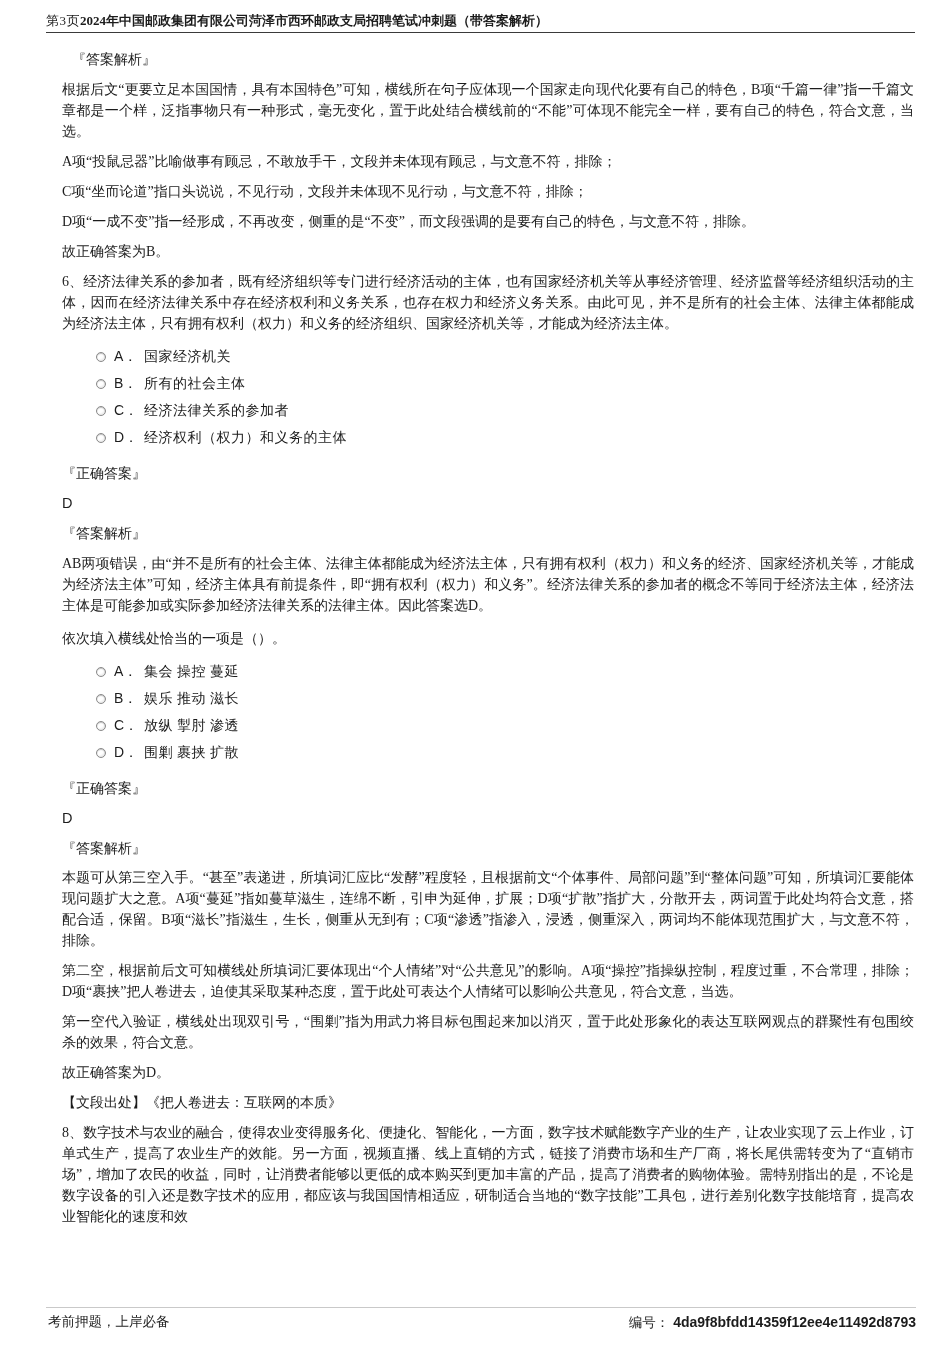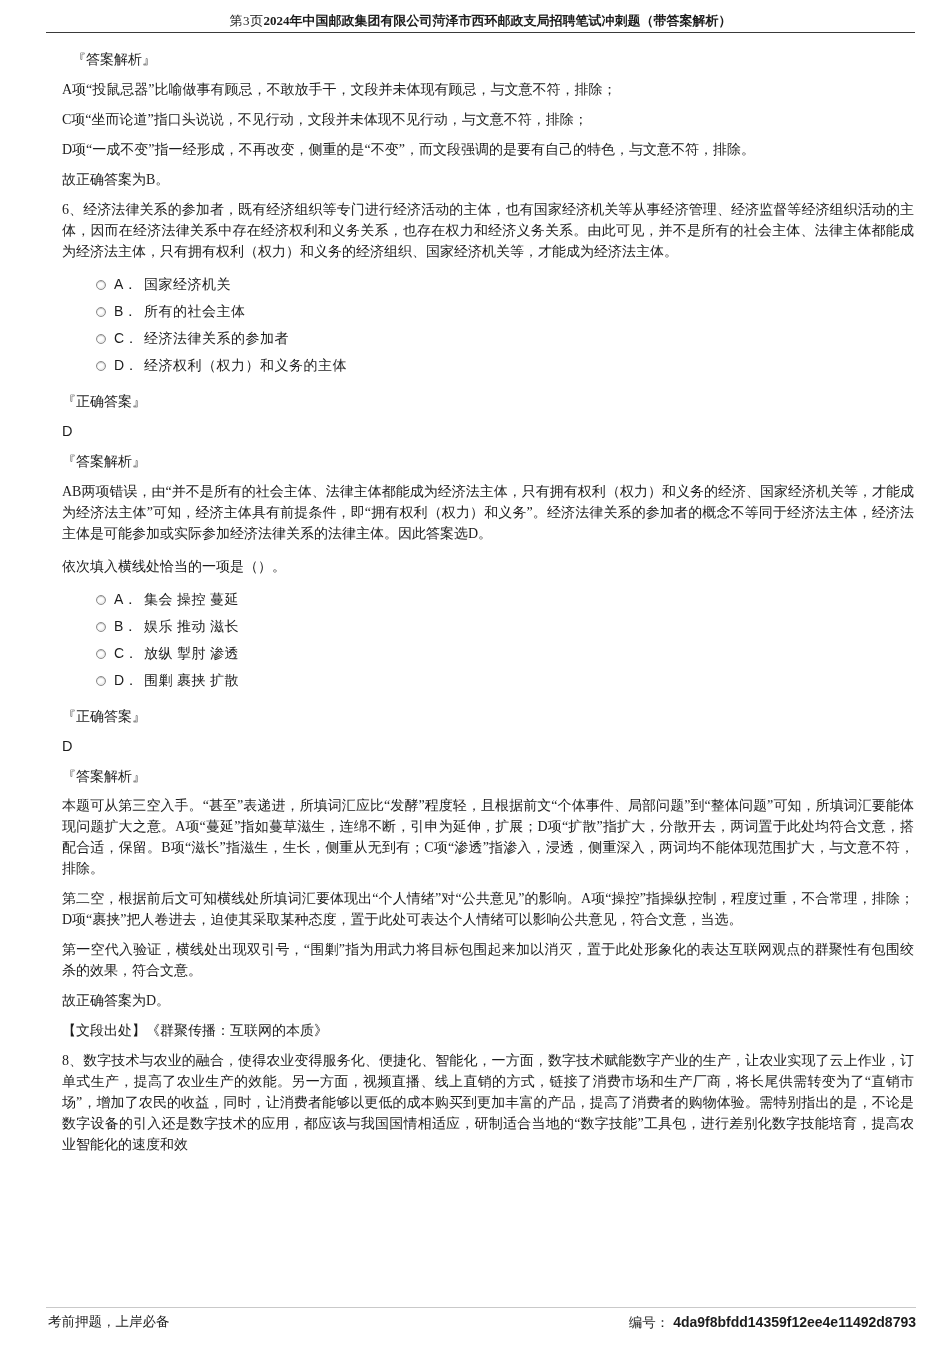--- a/index.html
+++ b/index.html
@@ -5,21 +5,21 @@
   * { margin:0; padding:0; box-sizing:border-box; }
   html,body { background:#e8e8e8; }
   body { font-family:"Liberation Serif","DejaVu Serif",serif; }
   .page {
     position:relative; width:950px; height:1345px; margin:0 auto;
     background:#ffffff; color:#1c1c1c; overflow:hidden;
     display:flex; flex-direction:column;
   }
   
   .header {
-    display:flex; justify-content:center; align-items:flex-end;
+    display:flex; justify-content:flex-start; align-items:flex-end;
     margin:12px 35px 0 46px; padding-bottom:3px;
     border-bottom:1.5px solid #3a3a3a;
     font-size:13px; line-height:17px;
   }
   .header .pagenum { letter-spacing:0.5px; }
   .header .doctitle { font-weight:600; font-size:13px; }
   
   .content {
     padding:16px 36px 0 47px;
     font-size:14px; line-height:21px;
@@ -74,20 +74,21 @@
 <div class="page">
 
   <div class="header">
     <span class="pagenum">第3页</span>
     <span class="doctitle">2024年中国邮政集团有限公司菏泽市西环邮政支局招聘笔试冲刺题（带答案解析）</span>
   </div>
 
   <div class="content">
 
     <p class="lbl">『答案解析』</p>
+    <p>根据后文“更要立足本国国情，具有本国特色”可知，横线所在句子应体现一个国家走向现代化要有自己的特色，B项“千篇一律”指一千篇文章都是一个样，泛指事物只有一种形式，毫无变化，置于此处结合横线前的“不能”可体现不能完全一样，要有自己的特色，符合文意，当选。</p>
     <p>A项“投鼠忌器”比喻做事有顾忌，不敢放手干，文段并未体现有顾忌，与文意不符，排除；</p>
     <p>C项“坐而论道”指口头说说，不见行动，文段并未体现不见行动，与文意不符，排除；</p>
     <p>D项“一成不变”指一经形成，不再改变，侧重的是“不变”，而文段强调的是要有自己的特色，与文意不符，排除。</p>
     <p>故正确答案为B。</p>
 
     <p class="stem">6、经济法律关系的参加者，既有经济组织等专门进行经济活动的主体，也有国家经济机关等从事经济管理、经济监督等经济组织活动的主体，因而在经济法律关系中存在经济权利和义务关系，也存在权力和经济义务关系。由此可见，并不是所有的社会主体、法律主体都能成为经济法主体，只有拥有权利（权力）和义务的经济组织、国家经济机关等，才能成为经济法主体。</p>
     <div class="options">
       <div class="option">
         <span class="radio"></span>
         <span class="opt-label">A．</span>
@@ -140,21 +141,21 @@
       </div>
     </div>
     <div class="answer-block">
       <p class="lbl2">『正确答案』</p>
       <p class="answer-letter">D</p>
       <p class="lbl2" style="margin-bottom:8px;">『答案解析』</p>
       <p>本题可从第三空入手。“甚至”表递进，所填词汇应比“发酵”程度轻，且根据前文“个体事件、局部问题”到“整体问题”可知，所填词汇要能体现问题扩大之意。A项“蔓延”指如蔓草滋生，连绵不断，引申为延伸，扩展；D项“扩散”指扩大，分散开去，两词置于此处均符合文意，搭配合适，保留。B项“滋长”指滋生，生长，侧重从无到有；C项“渗透”指渗入，浸透，侧重深入，两词均不能体现范围扩大，与文意不符，排除。</p>
       <p>第二空，根据前后文可知横线处所填词汇要体现出“个人情绪”对“公共意见”的影响。A项“操控”指操纵控制，程度过重，不合常理，排除；D项“裹挟”把人卷进去，迫使其采取某种态度，置于此处可表达个人情绪可以影响公共意见，符合文意，当选。</p>
       <p>第一空代入验证，横线处出现双引号，“围剿”指为用武力将目标包围起来加以消灭，置于此处形象化的表达互联网观点的群聚性有包围绞杀的效果，符合文意。</p>
       <p>故正确答案为D。</p>
-      <p>【文段出处】《群聚传播：互联网的本质》</p>
+      <p>【文段出处】《把人卷进去：互联网的本质》</p>
     </div>
 
     <p class="stem tightp">8、数字技术与农业的融合，使得农业变得服务化、便捷化、智能化，一方面，数字技术赋能数字产业的生产，让农业实现了云上作业，订单式生产，提高了农业生产的效能。另一方面，视频直播、线上直销的方式，链接了消费市场和生产厂商，将长尾供需转变为了“直销市场”，增加了农民的收益，同时，让消费者能够以更低的成本购买到更加丰富的产品，提高了消费者的购物体验。需特别指出的是，不论是数字设备的引入还是数字技术的应用，都应该与我国国情相适应，研制适合当地的“数字技能”工具包，进行差别化数字技能培育，提高农业智能化的速度和效</p>
 
   </div>
 
   <div class="footer">
     <span>考前押题，上岸必备</span>
     <span class="serial">
       <span>编号：</span>

